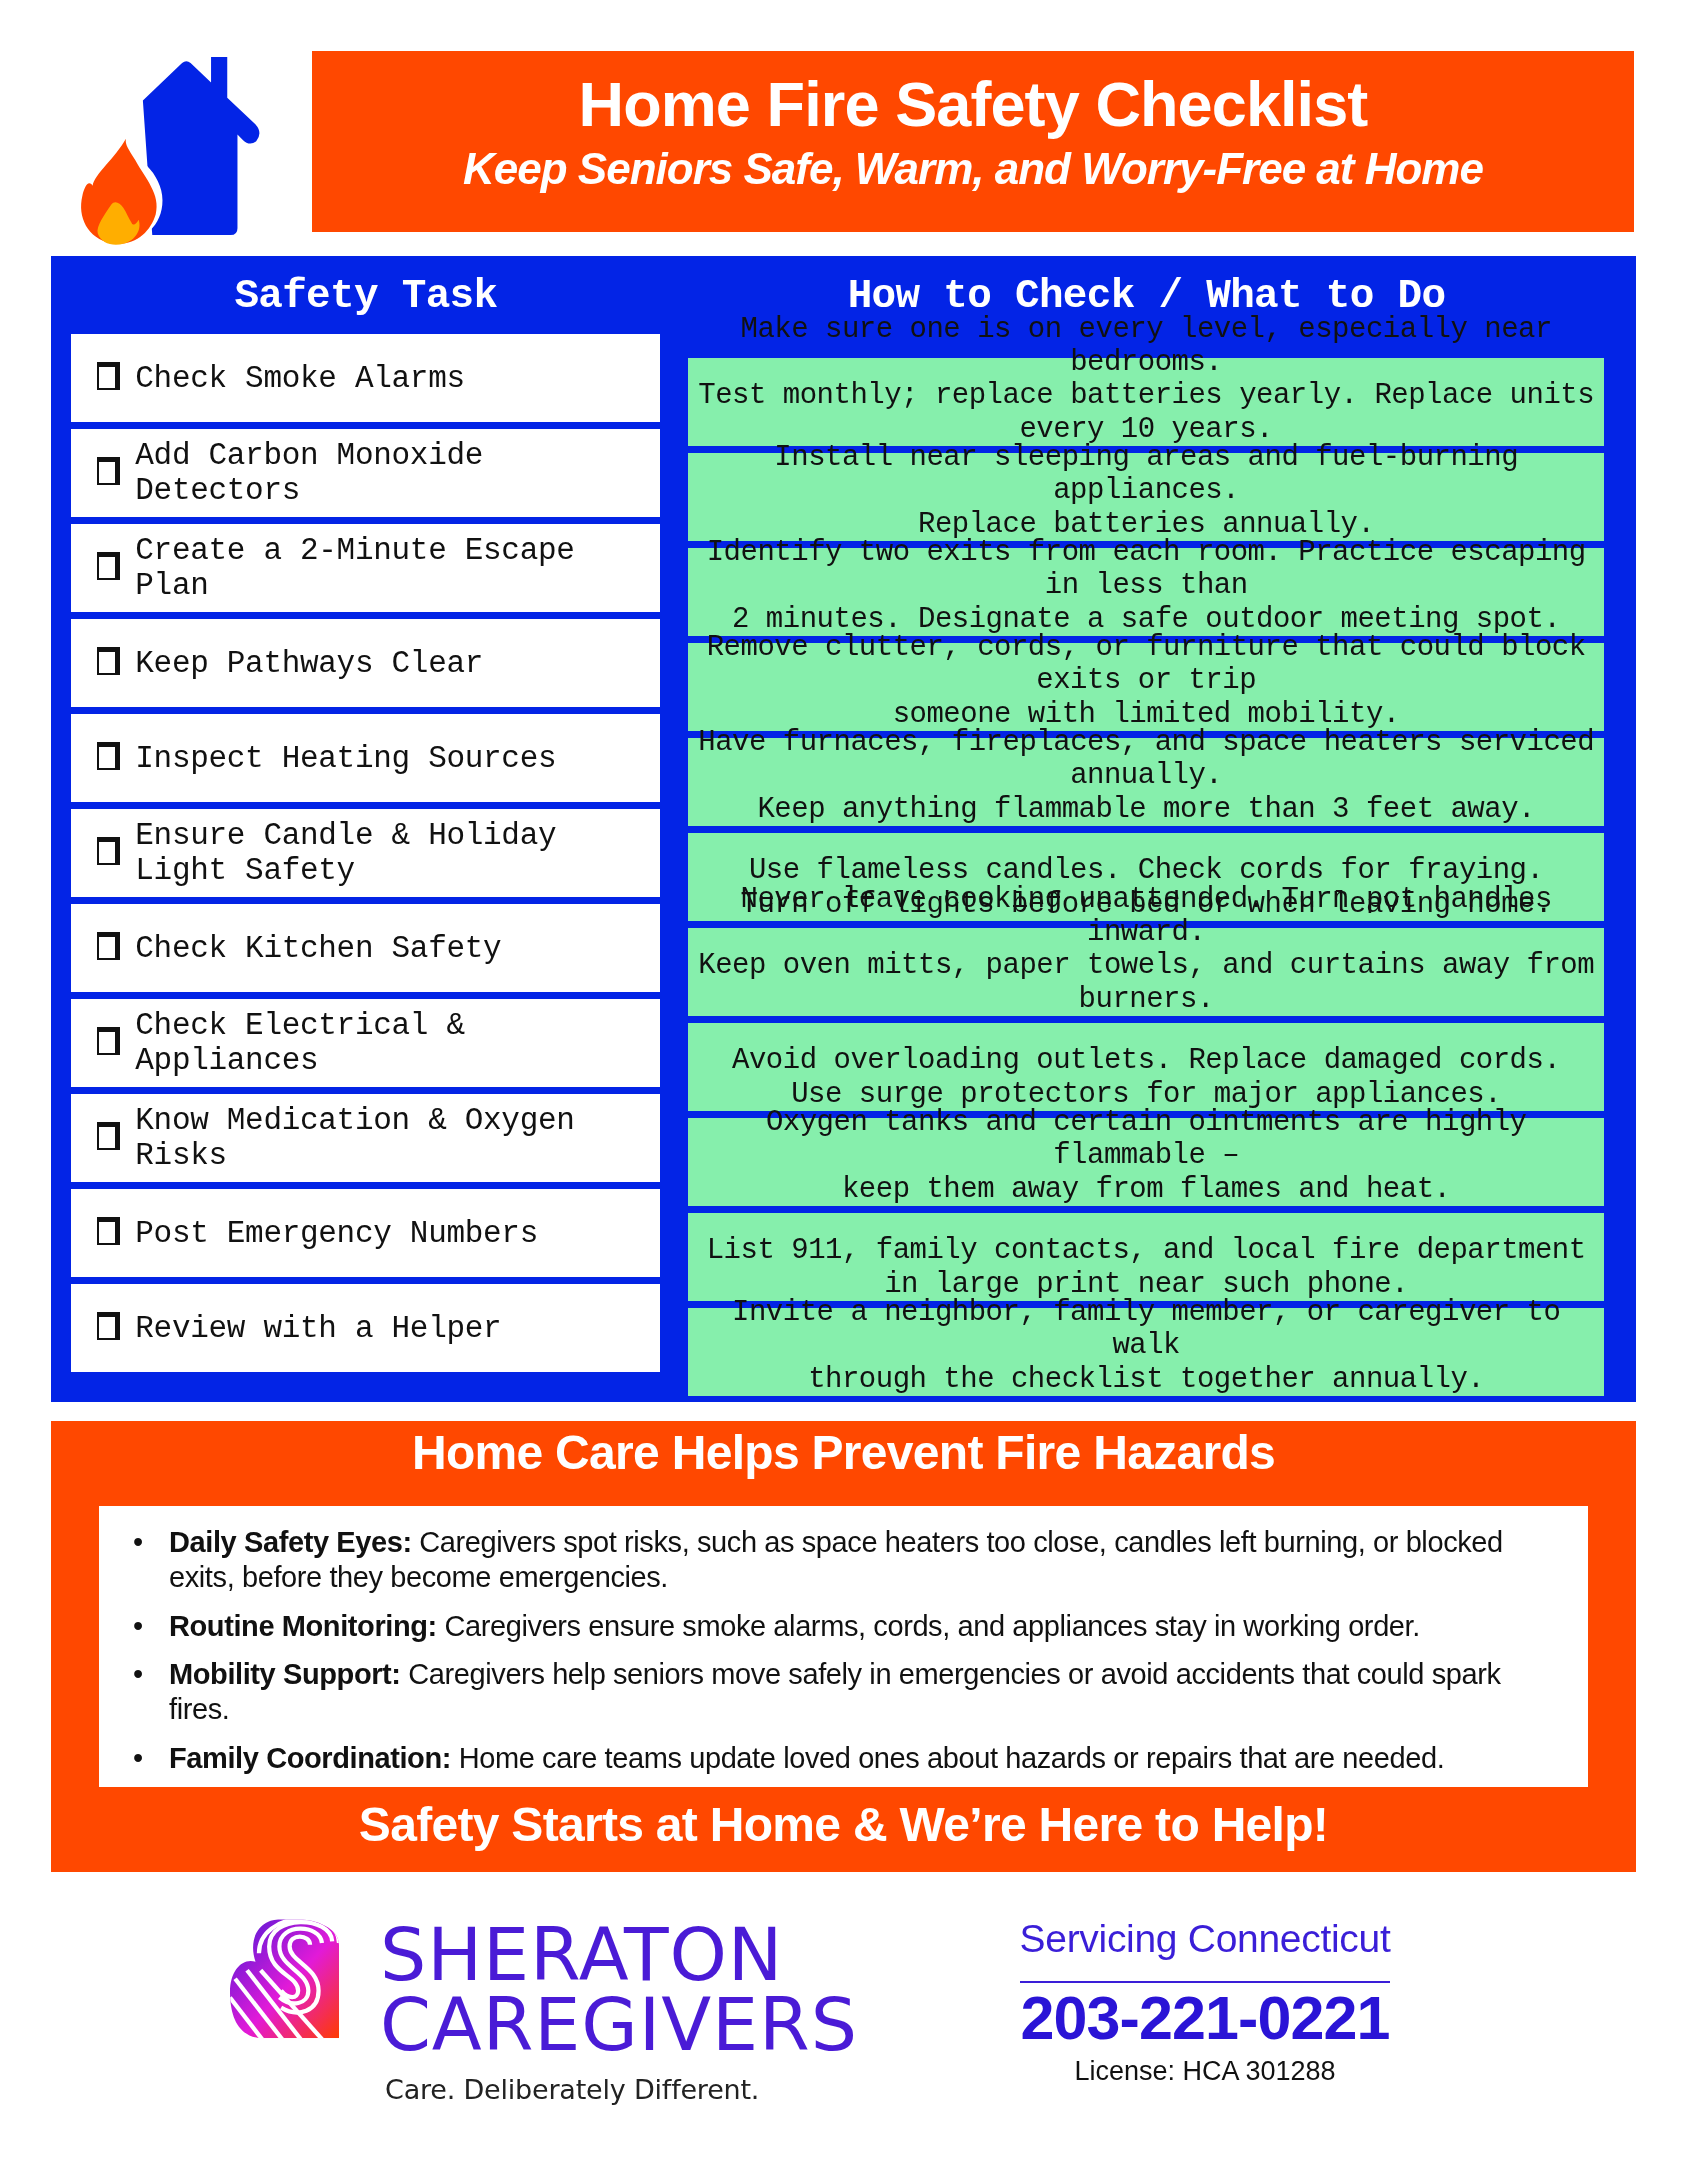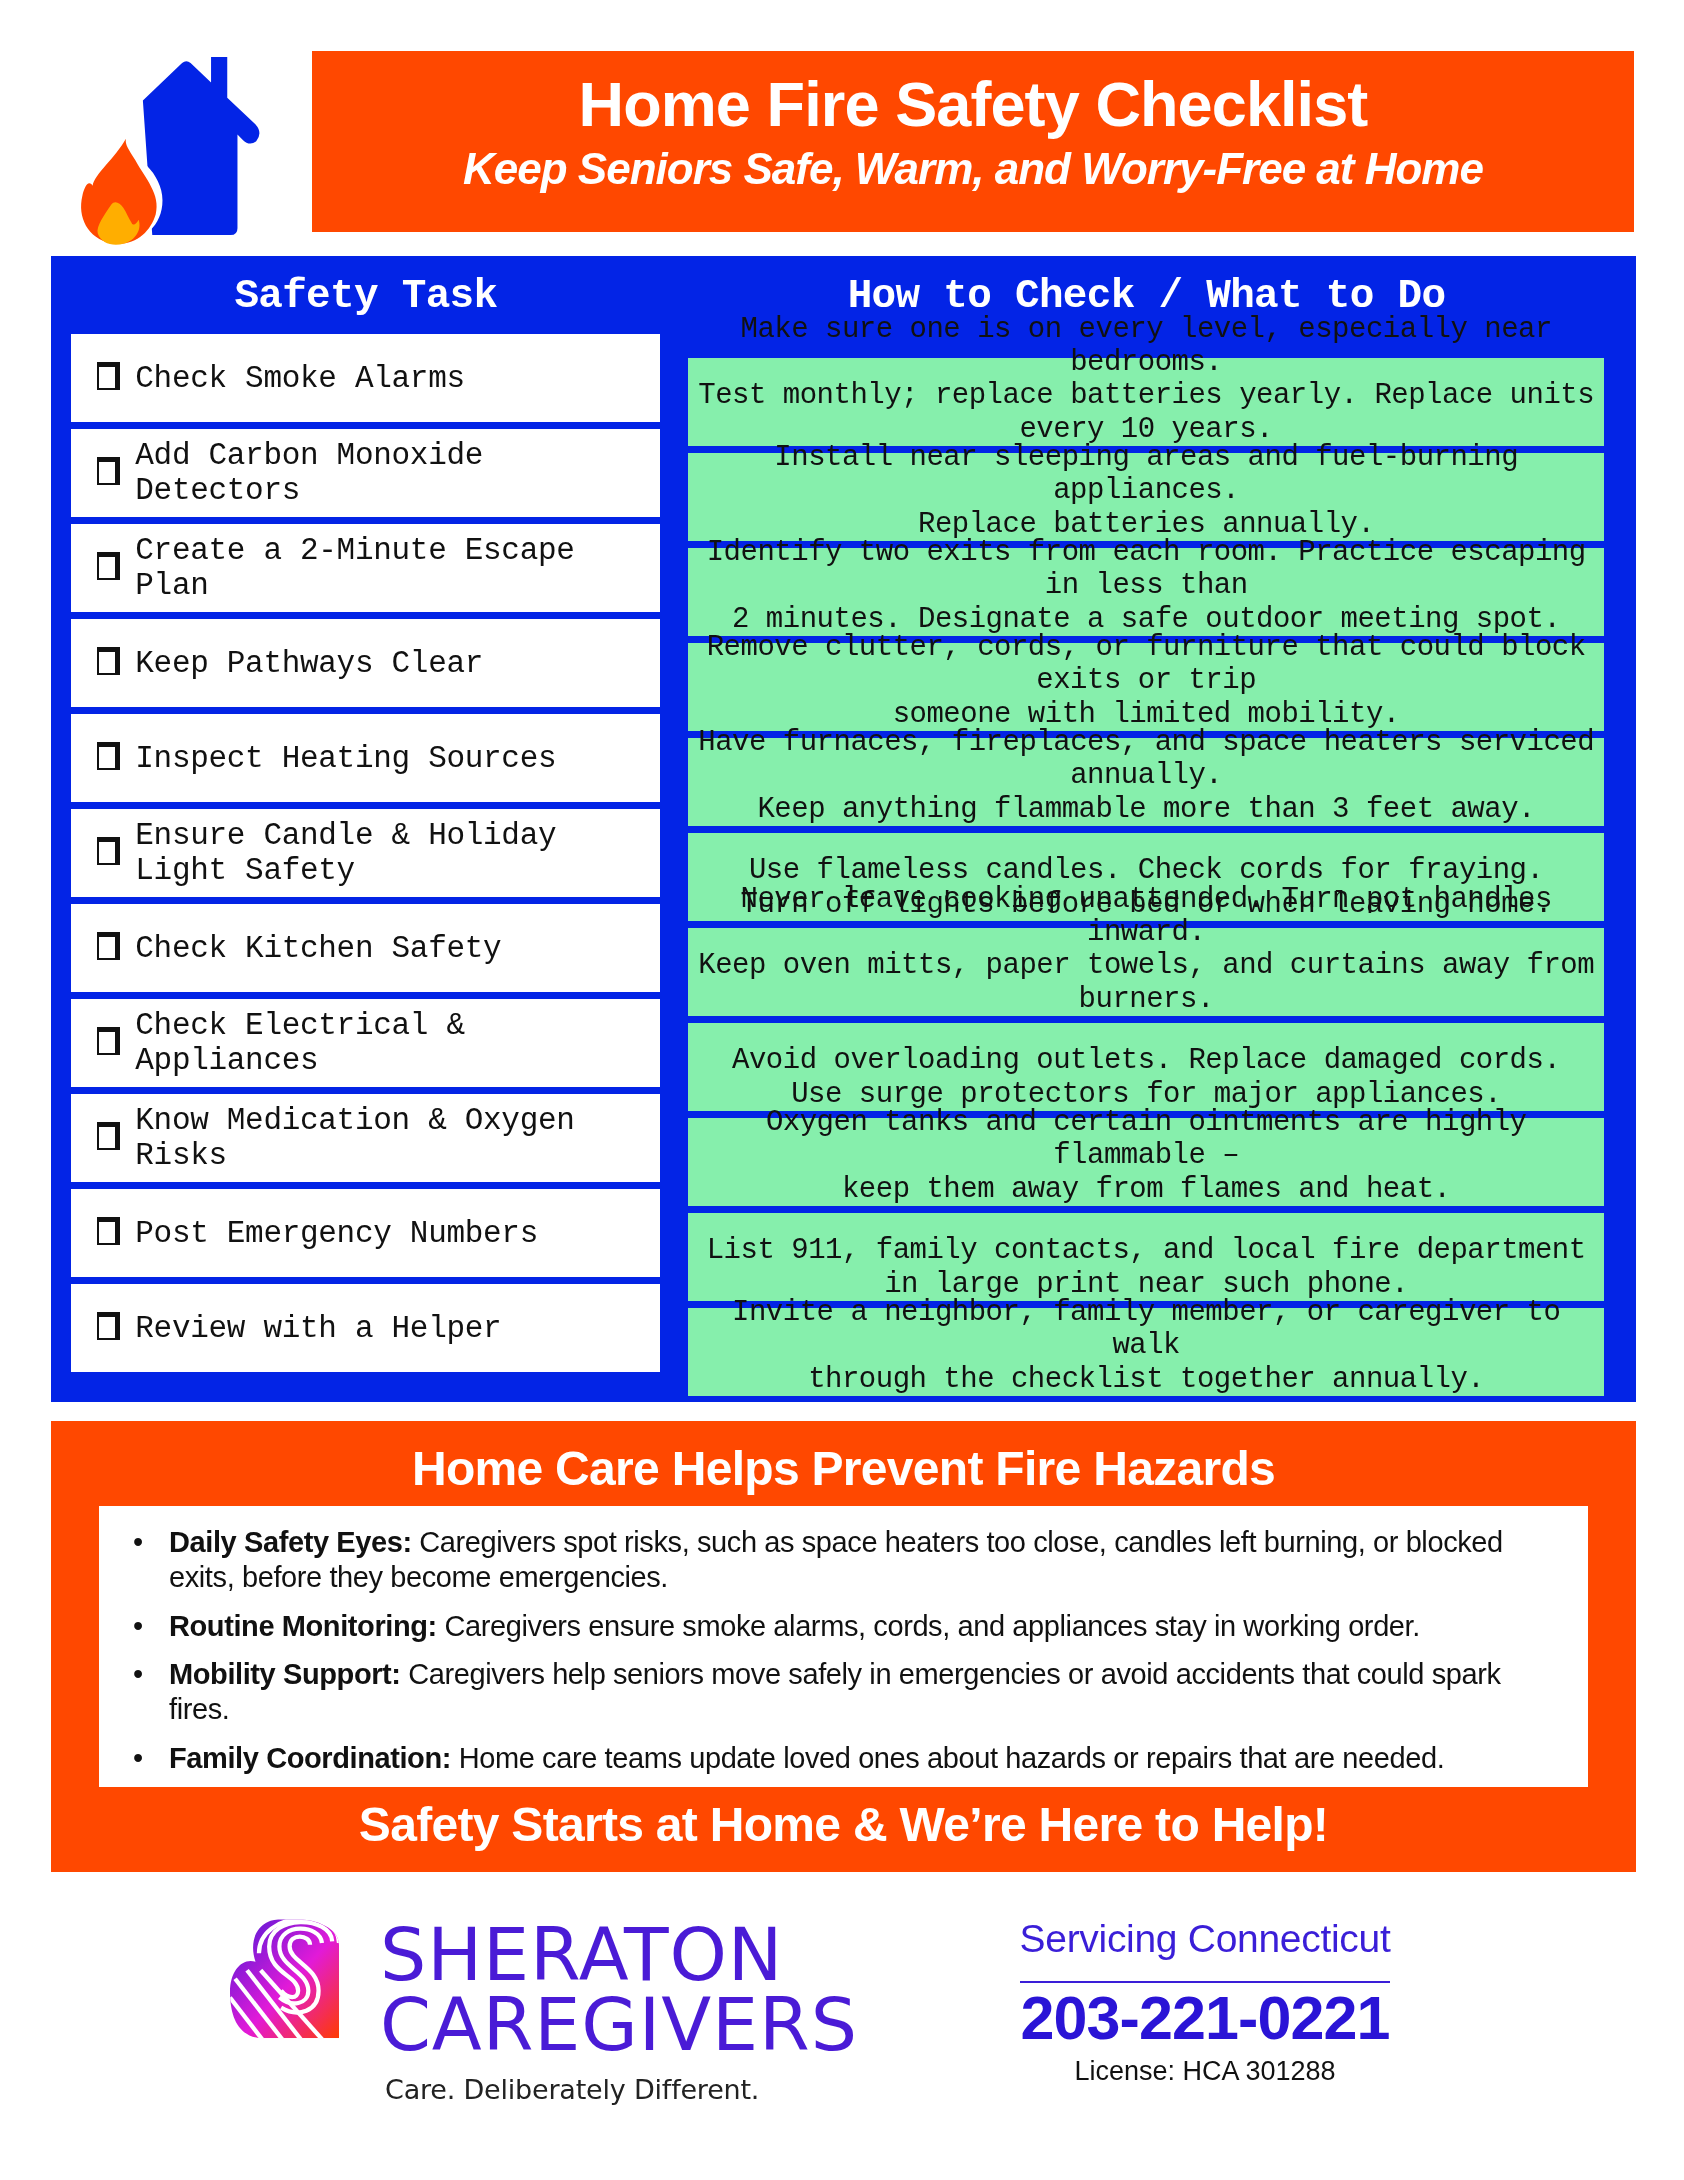--- a/index.html
+++ b/index.html
@@ -41,21 +41,21 @@
       margin-left: 28px; width: 917px; height: 88px; background: #86efac;
       display: flex; align-items: flex-end; justify-content: center; text-align: center;
       font-size: 29px; line-height: 1.15; letter-spacing: -0.5px; padding: 0 6.8px; margin-top: 24px;
     }
 
     .care-panel {
       position: absolute; left: 51px; top: 1421px; width: 1585px; height: 451px;
       background: #ff4800;
     }
     .care-title {
-      position: absolute; left: 0; top: 20px; width: 100%; text-align: center;
+      position: absolute; left: 0; top: 4px; width: 100%; text-align: center;
       color: #fff; font-weight: bold; font-size: 48px; letter-spacing: -0.7px;
     }
     .care-box {
       position: absolute; left: 48px; top: 85px; width: 1489px; height: 281px;
       background: #fff; padding: 19px 25.6px 0 34px;
     }
     .care-list { list-style: none; }
     .care-item {
       position: relative; padding-left: 36px; font-size: 29px; line-height: 35px;
       letter-spacing: -0.4px; margin-bottom: 13.6px;

